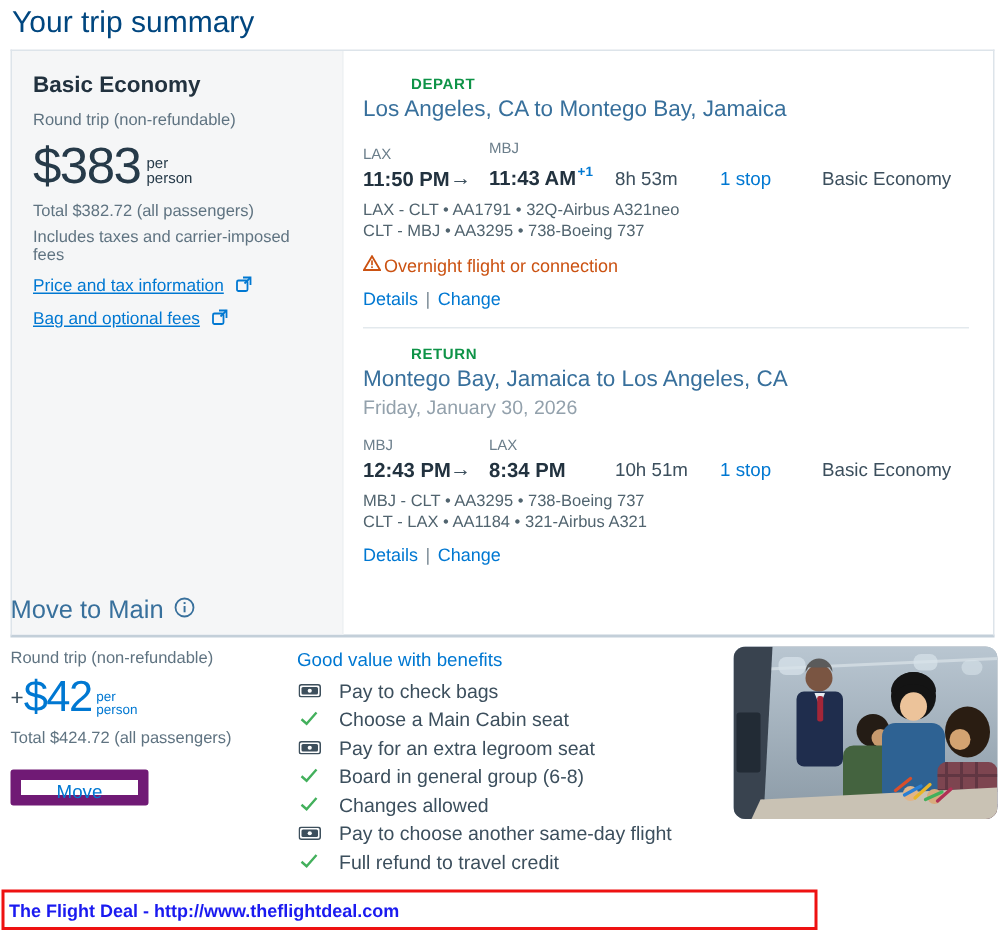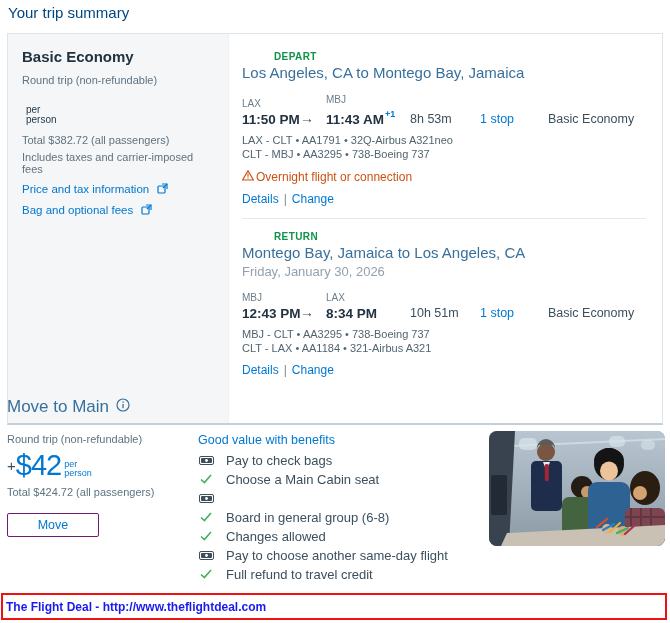--- a/index.html
+++ b/index.html
@@ -2,38 +2,38 @@
 <html><head>
 <meta charset="utf-8">
 <style>
   html,body{margin:0;padding:0;}
   body{
     width:670px;height:623px;position:relative;overflow:hidden;
     background:#ffffff;font-family:"Liberation Sans",sans-serif;
     -webkit-font-smoothing:antialiased;
   }
   a{text-decoration:none;cursor:pointer;}
-  .page-title{position:absolute;top:4px;left:8px;font-size:15px;color:#00467f;text-align:right;}
+  .page-title{position:absolute;top:4px;left:8px;font-size:20px;color:#00467f;text-align:right;}
 
   
   .trip-card{
     position:absolute;top:33px;left:7px;width:656px;height:392px;box-sizing:border-box;
     border:1px solid #dde4ea;border-bottom:2px solid #c3cfd9;background:#fff;display:flex;
   }
   .fare-panel{width:221px;box-sizing:border-box;background:#f5f6f7;padding:14px 14px;border-right:1px solid #eef1f3;}
   .fare-name{font-size:15px;font-weight:bold;color:#22323f;}
   .small-muted{font-size:11px;color:#5f7381;}
   .fare-panel .trip-type{margin-top:9px;}
   .price-row{display:flex;align-items:flex-start;margin-top:10px;color:#263a49;}
   .big-price{font-size:34px;line-height:30px;letter-spacing:-1px;font-weight:400;}
   .per-unit{font-size:10px;line-height:10px;margin-left:4px;margin-top:9px;}
   .per-unit span{display:block;}
   .total-line{margin-top:9px;}
   .includes-line{margin-top:5px;}
-  .panel-link{display:flex;gap:8px;margin-top:8px;font-size:11.5px;color:#0078d2;}
+  .panel-link{display:flex;align-items:center;gap:8px;margin-top:8px;font-size:11.5px;color:#0078d2;text-decoration:underline;}
   .panel-link svg{flex:0 0 auto;}
 
   .slices{flex:1;box-sizing:border-box;padding:17px 14px 0 13px;}
   .dir-label{font-size:10px;line-height:11px;font-weight:bold;letter-spacing:.4px;color:#0e9347;padding-left:32px;}
   .route-title{font-size:15px;line-height:16px;color:#38709c;margin-top:3px;}
   .slice-date{font-size:13px;line-height:14px;color:#93a1ac;margin-top:4px;}
   .flight-row{display:grid;grid-template-columns:58px 26px 84px 70px 68px 1fr;align-items:end;margin-top:13px;}
   .code{font-size:10px;line-height:11px;color:#6b7e8b;margin-bottom:3px;}
   .time{font-size:13.5px;line-height:15px;font-weight:bold;color:#22323f;white-space:nowrap;}
   .time sup{font-size:9px;color:#0078d2;font-weight:bold;position:relative;top:-1px;margin-left:1px;}
@@ -55,51 +55,52 @@
   .move-cols{display:flex;margin-top:16px;}
   .move-left{width:191px;flex:0 0 191px;}
   .move-price-row{display:flex;align-items:flex-start;margin-top:7px;}
   .plus-sign{font-size:15px;color:#3c4f5d;margin-top:5px;}
   .move-price{font-size:29px;line-height:27px;letter-spacing:-1px;color:#0078d2;}
   .move-per{font-size:9px;line-height:9px;color:#0078d2;margin-left:3px;margin-top:8px;}
   .move-per span{display:block;}
   .move-total{margin-top:7px;}
   .move-btn{
     margin-top:15px;width:92px;height:24px;box-sizing:border-box;background:#fff;
-    border:1px solid #701a75;border-radius:2px;color:#0078d2;font-size:12.5px;
+    border:7px solid #701a75;border-radius:2px;color:#0078d2;font-size:12.5px;
     font-family:"Liberation Sans",sans-serif;cursor:pointer;
   }
   .benefits-col{margin-left:0;width:270px;}
   .benefits-title{font-size:12.5px;color:#0078d2;}
   .benefit-row{display:flex;align-items:center;gap:12px;margin-top:7px;height:12px;}
   .b-icon{width:16px;display:flex;justify-content:center;}
   .b-label{font-size:13px;color:#3c4f5d;white-space:nowrap;}
   .cabin-photo{
     position:absolute;top:39px;left:482px;width:176px;height:115px;
     border-radius:8px;overflow:hidden;background:#9aa8b3;
   }
 
   
   .footer-banner{
-    position:absolute;top:593px;left:1px;width:666px;height:27px;box-sizing:border-box;
+    position:absolute;top:593px;left:1px;width:544px;height:27px;box-sizing:border-box;
     border:2px solid #ee1111;background:#fff;display:flex;align-items:center;
   }
   .footer-banner a{font-size:12px;font-weight:bold;color:#1a1af0;padding-left:3px;white-space:nowrap;}
 </style>
 </head>
 <body>
 
 <div class="page-title">Your trip summary</div>
 
 <div class="trip-card">
 
   <aside class="fare-panel">
     <div class="fare-name">Basic Economy</div>
     <div class="small-muted trip-type">Round trip (non-refundable)</div>
     <div class="price-row">
+      <span class="big-price">$383</span>
       <span class="per-unit">
         <span>per</span>
         <span>person</span>
       </span>
     </div>
     <div class="small-muted total-line">Total $382.72 (all passengers)</div>
     <div class="small-muted includes-line">Includes taxes and carrier-imposed fees</div>
     <a class="panel-link">
       <span>Price and tax information</span>
       <span>
@@ -241,20 +242,21 @@
         <span class="b-label">Choose a Main Cabin seat</span>
       </div>
       <div class="benefit-row">
         <span class="b-icon">
             <svg width="15" height="9" viewBox="0 0 15 9">
               <rect x="0.5" y="0.5" width="14" height="8" rx="1.5" fill="none" stroke="#3d4f5c" stroke-width="1"></rect>
               <rect x="2" y="2" width="11" height="5" rx="1" fill="#3d4f5c"></rect>
               <circle cx="7.5" cy="4.5" r="1.4" fill="#ffffff"></circle>
             </svg>
           </span>
+        <span class="b-label">Pay for an extra legroom seat</span>
       </div>
       <div class="benefit-row">
         <span class="b-icon">
             <svg width="12" height="10" viewBox="0 0 12 10">
               <path d="M1 5.5L4.4 8.5L11 1" fill="none" stroke="#43b05c" stroke-width="1.6"></path>
             </svg>
           </span>
         <span class="b-label">Board in general group (6-8)</span>
       </div>
       <div class="benefit-row">

